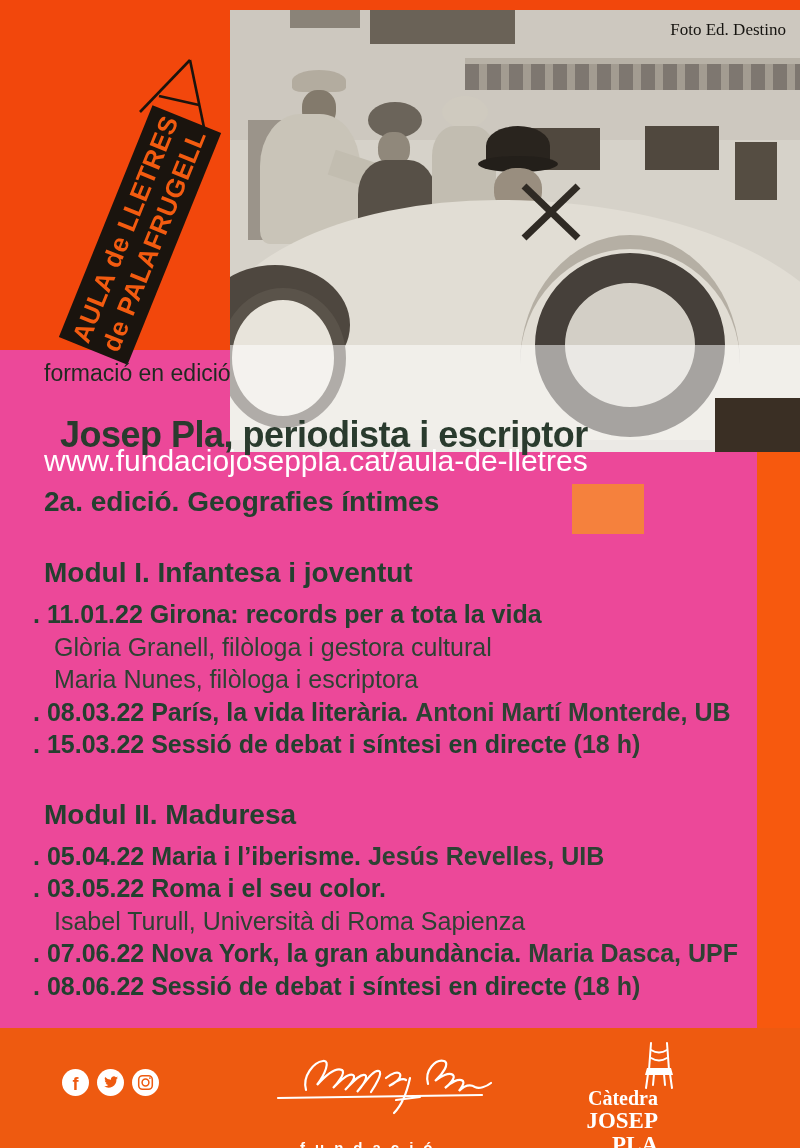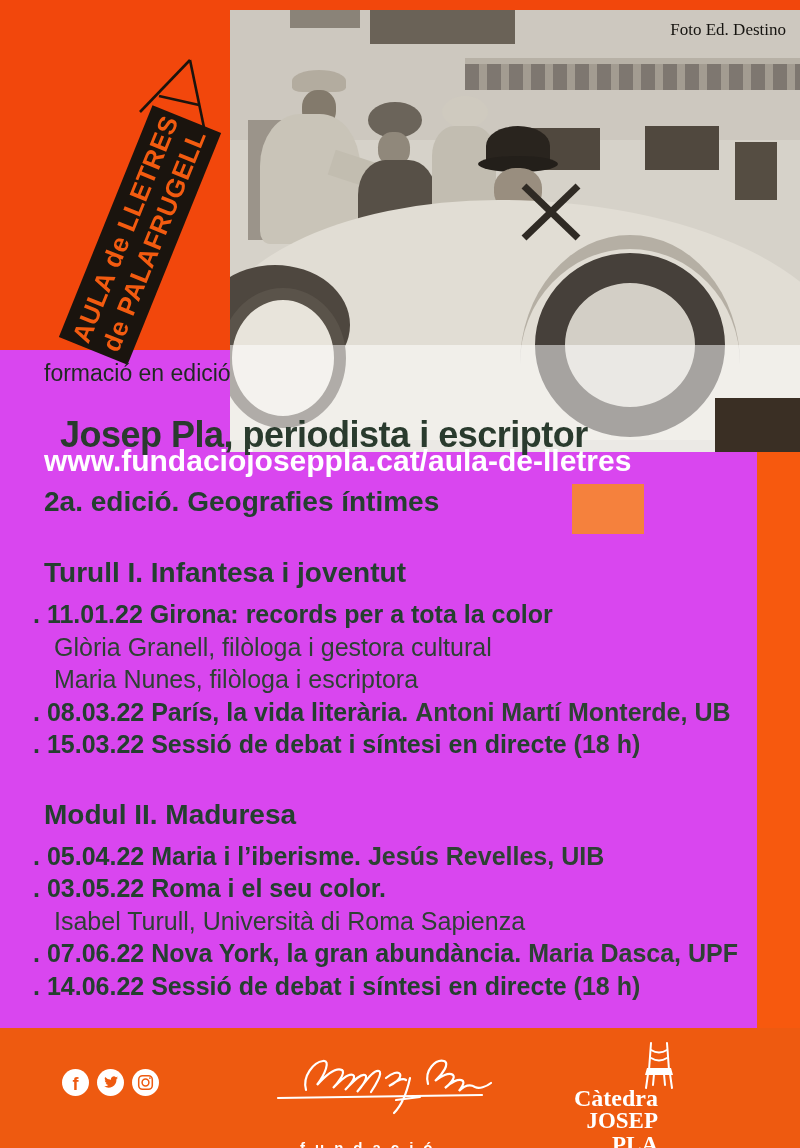--- a/index.html
+++ b/index.html
@@ -1,17 +1,17 @@
 <!DOCTYPE html>
 <html><head>
 <meta charset="utf-8">
 <style>
   html,body{margin:0;padding:0;background:#555;}
   .poster{position:relative;width:800px;height:1148px;margin:0 auto;overflow:hidden;
-          background:#d946ef;font-family:"Liberation Sans",sans-serif;}
+          background:#ec4899;font-family:"Liberation Sans",sans-serif;}
   
   .orange-top{position:absolute;left:0;top:0;width:800px;height:350px;background:#F2470C;}
   .right-stripe{position:absolute;left:757px;top:452px;width:43px;height:576px;background:#F7590E;}
   .accent-block{position:absolute;left:572px;top:484px;width:72px;height:50px;background:#F5813D;}
   .footer{position:absolute;left:0;top:1028px;width:800px;height:120px;background:#EE5A10;}
   
   .banner{position:absolute;left:15px;top:198px;width:250px;height:74px;background:#1A140E;
           transform:rotate(-68deg);display:flex;flex-direction:column;justify-content:center;
           align-items:center;z-index:3;}
   .banner span{color:#F35B10;font-weight:700;font-size:26px;line-height:31px;letter-spacing:.5px;white-space:nowrap;}
@@ -20,42 +20,42 @@
   .photo{position:absolute;left:230px;top:10px;width:570px;height:442px;background:#D6D2C9;overflow:hidden;}
   .ph{position:absolute;}
   .credit{position:absolute;right:14px;top:10px;font-family:"Liberation Serif",serif;
           font-size:17px;color:#161410;z-index:6;}
   .wash{position:absolute;left:0;top:335px;width:570px;height:107px;background:rgba(255,255,255,.52);z-index:5;}
   .corner{position:absolute;left:485px;top:388px;width:85px;height:54px;background:#3A2F24;z-index:6;}
   
   .kicker{position:absolute;left:44px;top:360px;font-size:23px;color:#1E2A20;z-index:7;}
   .title{position:absolute;left:44px;top:398px;font-size:36px;font-weight:700;color:#2A3B2E;
          letter-spacing:-.5px;z-index:7;white-space:nowrap;}
-  .url{position:absolute;left:44px;top:444px;font-size:30px;font-weight:700;color:#FFFFFF;z-index:7;white-space:nowrap;}
+  .url{position:absolute;left:44px;top:444px;font-size:30px;font-weight:400;color:#FFFFFF;z-index:7;white-space:nowrap;}
   .edition{position:absolute;left:44px;top:486px;font-size:28px;font-weight:700;color:#24402F;z-index:7;}
   .modules{position:absolute;left:33px;top:556px;width:730px;z-index:7;color:#24402F;}
   .mod-heading{font-size:28px;font-weight:700;line-height:34px;margin-bottom:8px;padding-left:11px;color:#24402F;}
   .mod2{margin-top:37px;}
   .entry{font-size:25px;line-height:32.5px;color:#24402F;white-space:nowrap;}
   .entry .b,.entry .date,.entry .etitle{font-weight:700;}
   .entry .em{font-style:italic;}
   .entry .spk{font-weight:700;color:#2D4233;}
   .entry .line2{padding-left:21px;font-weight:400;color:#2D4233;}
   
   .social{position:absolute;left:62px;top:1069px;display:flex;gap:8px;z-index:8;}
   .sc{width:27px;height:27px;border-radius:50%;background:#fff;display:flex;align-items:center;
       justify-content:center;color:#EE5A10;font-weight:700;font-size:18px;}
   .sc svg{display:block;}
   .sig{position:absolute;left:268px;top:1040px;z-index:8;}
   .sig-sub{position:absolute;left:300px;top:1139px;font-size:15px;font-weight:700;color:#fff;
            letter-spacing:10px;z-index:8;}
   .chair{position:absolute;left:644px;top:1040px;z-index:8;}
   .catedra{position:absolute;left:540px;top:1088px;width:118px;text-align:right;color:#fff;
            font-family:"Liberation Serif",serif;z-index:8;}
-  .catedra .l1{font-size:24px;font-weight:700;line-height:21px;}
+  .catedra .l1{font-size:20px;font-weight:700;line-height:21px;}
   .catedra .l2{font-size:23px;font-weight:700;line-height:24px;}
   .catedra-right{position:absolute;left:668px;top:1092px;color:#fff;font-family:"Liberation Serif",serif;
                  font-size:11.5px;font-weight:700;line-height:14px;z-index:8;}
 </style>
 </head>
 <body>
 
 <div class="poster">
 
   <div class="orange-top"></div>
@@ -109,38 +109,38 @@
     <span>de PALAFRUGELL</span>
   </div>
 
   <div class="kicker">formació en edició</div>
   <h1 class="title" style="margin:16px">Josep Pla, periodista i escriptor</h1>
   <div class="url">www.fundaciojoseppla.cat/aula-de-lletres</div>
   <div class="accent-block"></div>
   <div class="edition">2a. edició. Geografies íntimes</div>
 
   <div class="modules">
-      <div class="mod-heading">Turull I. Infantesa i joventut</div>
-      <div class="entry"><span class="b">. </span><span class="date">11.01.22</span> <span class="etitle">Girona: records per a tota la color</span></div>
+      <div class="mod-heading">Modul I. Infantesa i joventut</div>
+      <div class="entry"><span class="b">. </span><span class="date">11.01.22</span> <span class="etitle">Girona: records per a tota la vida</span></div>
       <div class="entry">
         <div class="line2">Glòria Granell, filòloga i gestora cultural</div>
       </div>
       <div class="entry">
         <div class="line2">Maria Nunes, filòloga i escriptora</div>
       </div>
       <div class="entry"><span class="b">. </span><span class="date">08.03.22</span> <span class="etitle">París, la vida literària.</span> <span class="spk">Antoni Martí Monterde, UB</span></div>
       <div class="entry"><span class="b">. </span><span class="date">15.03.22</span> <span class="etitle">Sessió de debat i síntesi en directe</span> <span class="spk">(18 h)</span></div>
       <div class="mod-heading mod2">Modul II. Maduresa</div>
       <div class="entry"><span class="b">. </span><span class="date">05.04.22</span> <span class="etitle">Maria i l’iberisme.</span> <span class="spk">Jesús Revelles, UIB</span></div>
       <div class="entry"><span class="b">. </span><span class="date">03.05.22</span> <span class="etitle">Roma i el seu color.</span></div>
       <div class="entry">
         <div class="line2">Isabel Turull, Università di Roma Sapienza</div>
       </div>
       <div class="entry"><span class="b">. </span><span class="date">07.06.22</span> <span class="etitle">Nova York, la gran abundància.</span> <span class="spk">Maria Dasca, UPF</span></div>
-      <div class="entry"><span class="b">. </span><span class="date">14.06.22</span> <span class="etitle">Sessió de debat i síntesi en directe</span> <span class="spk">(18 h)</span></div>
+      <div class="entry"><span class="b">. </span><span class="date">08.06.22</span> <span class="etitle">Sessió de debat i síntesi en directe</span> <span class="spk">(18 h)</span></div>
     </div>
 
   <div class="right-stripe"></div>
 
   <div class="footer"></div>
   <div class="social">
       <span class="sc">
         <span style="font-family:'Liberation Sans',sans-serif;margin-top:3px">f</span>
       </span>
       <span class="sc">

